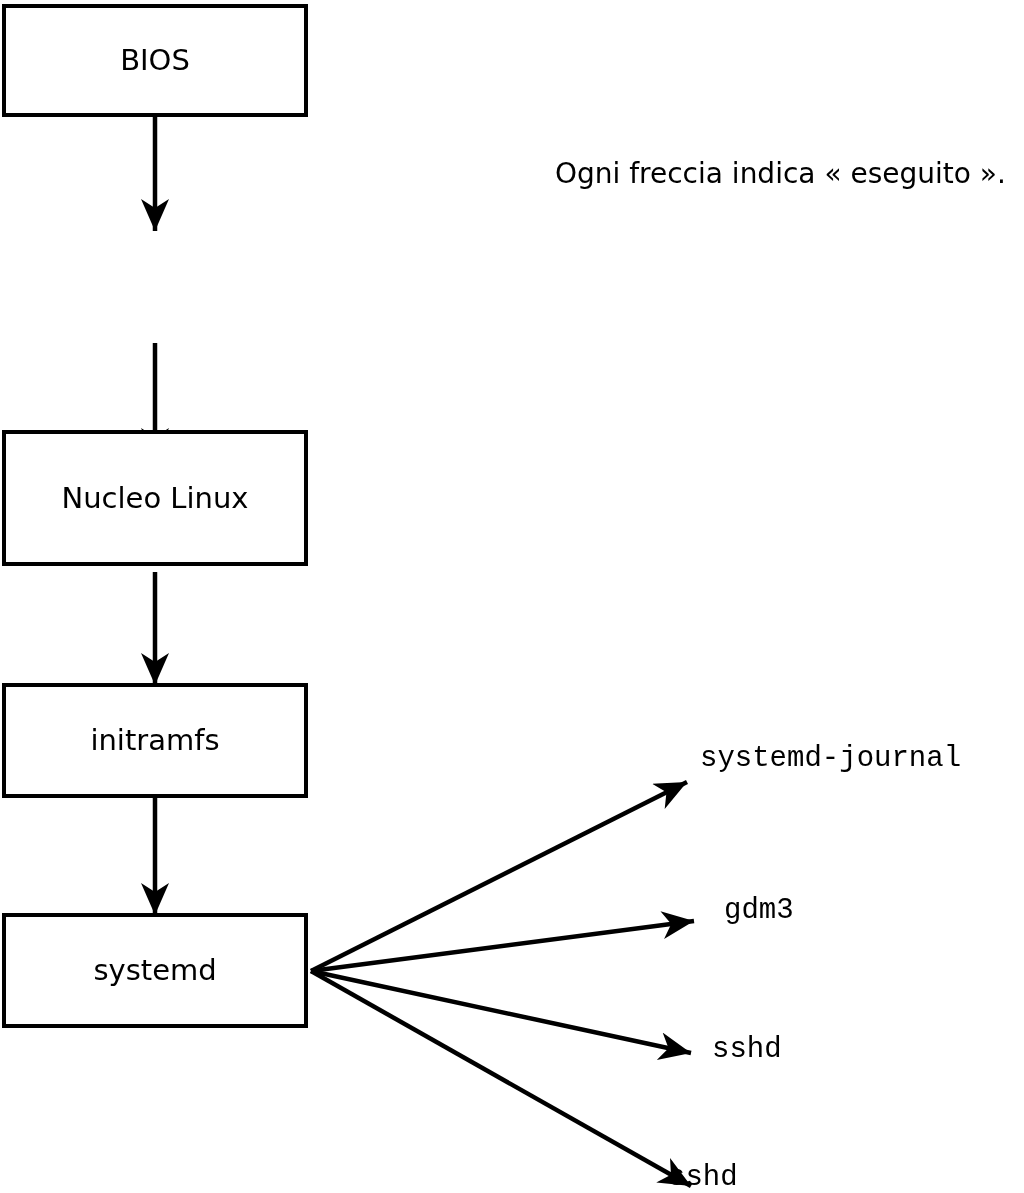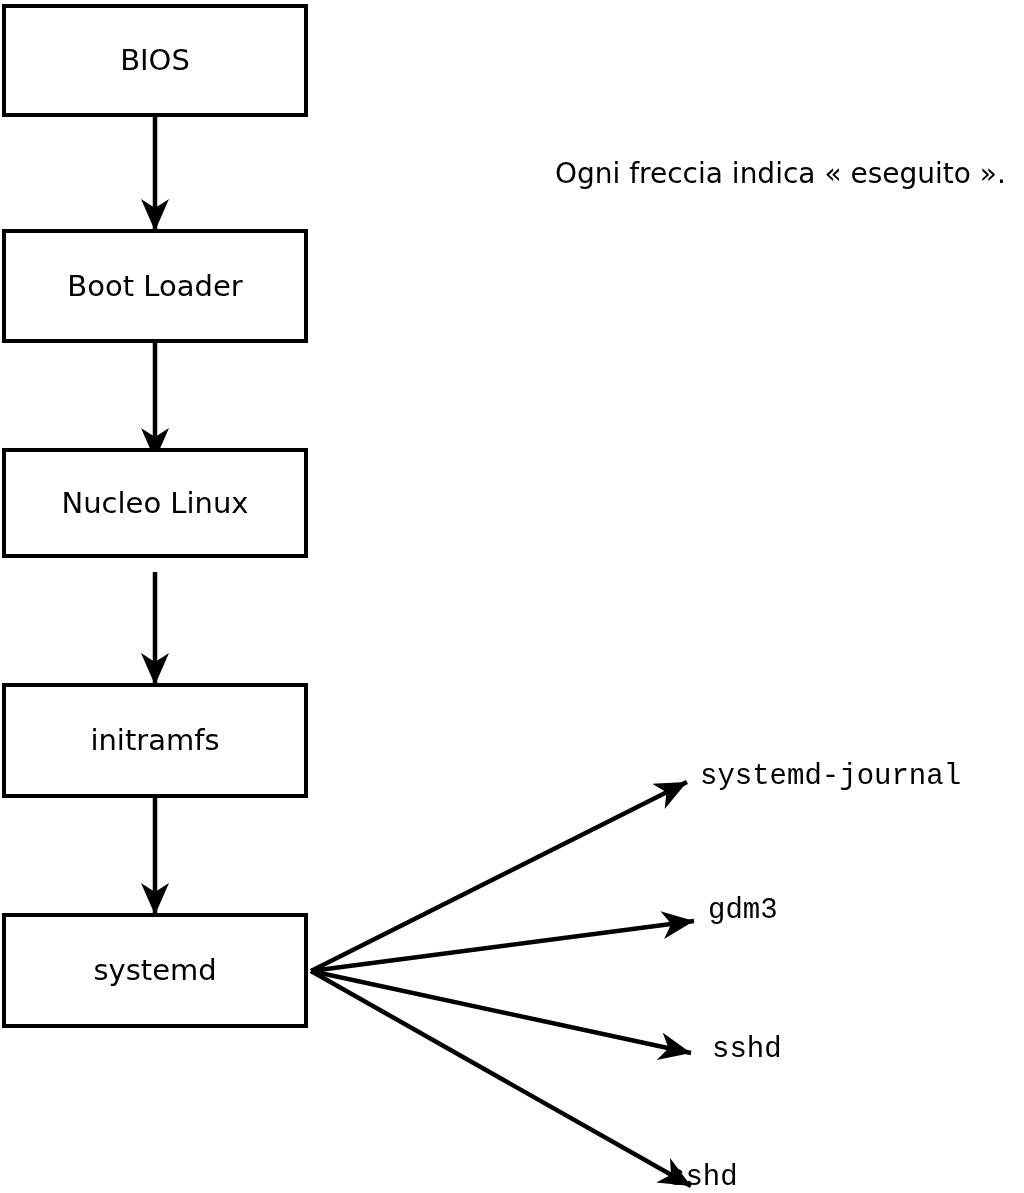--- a/index.html
+++ b/index.html
@@ -77,33 +77,30 @@
 
     <line x1="311" y1="971" x2="687" y2="782" stroke="#000000" stroke-width="4.5" marker-end="url(#stealth)"></line>
     <line x1="311" y1="971" x2="694" y2="921" stroke="#000000" stroke-width="4.5" marker-end="url(#stealth)"></line>
     <line x1="311" y1="971" x2="691" y2="1053" stroke="#000000" stroke-width="4.5" marker-end="url(#stealth)"></line>
     <line x1="311" y1="971" x2="691" y2="1186" stroke="#000000" stroke-width="4.5" marker-end="url(#stealth)"></line>
   </svg>
 
   <div class="box" style="top:4px;height:113px">
     <span class="box-label">BIOS</span>
   </div>
-  <div class="box" style="top:229px;height:114px">
-    <span class="box-label">Boot Loader</span>
-  </div>
-  <div class="box" style="top:448px;height:110px">
+  <div class="box" style="top:430px;height:136px">
     <span class="box-label">Nucleo Linux</span>
   </div>
   <div class="box" style="top:913px;height:115px">
     <span class="box-label">systemd</span>
   </div>
   <div class="box" style="top:683px;height:115px">
     <span class="box-label">initramfs</span>
   </div>
 
   <div class="caption">Ogni freccia indica « eseguito ».</div>
 
-  <div class="svc" style="left:700px;top:762px">systemd-journal</div>
-  <div class="svc" style="left:708px;top:896px">gdm3</div>
+  <div class="svc" style="left:700px;top:744px">systemd-journal</div>
+  <div class="svc" style="left:724px;top:896px">gdm3</div>
   <div class="svc" style="left:712px;top:1035px">sshd</div>
   <div class="svc" style="left:668px;top:1163px">sshd</div>
 
 </div>
 
 </body></html>

